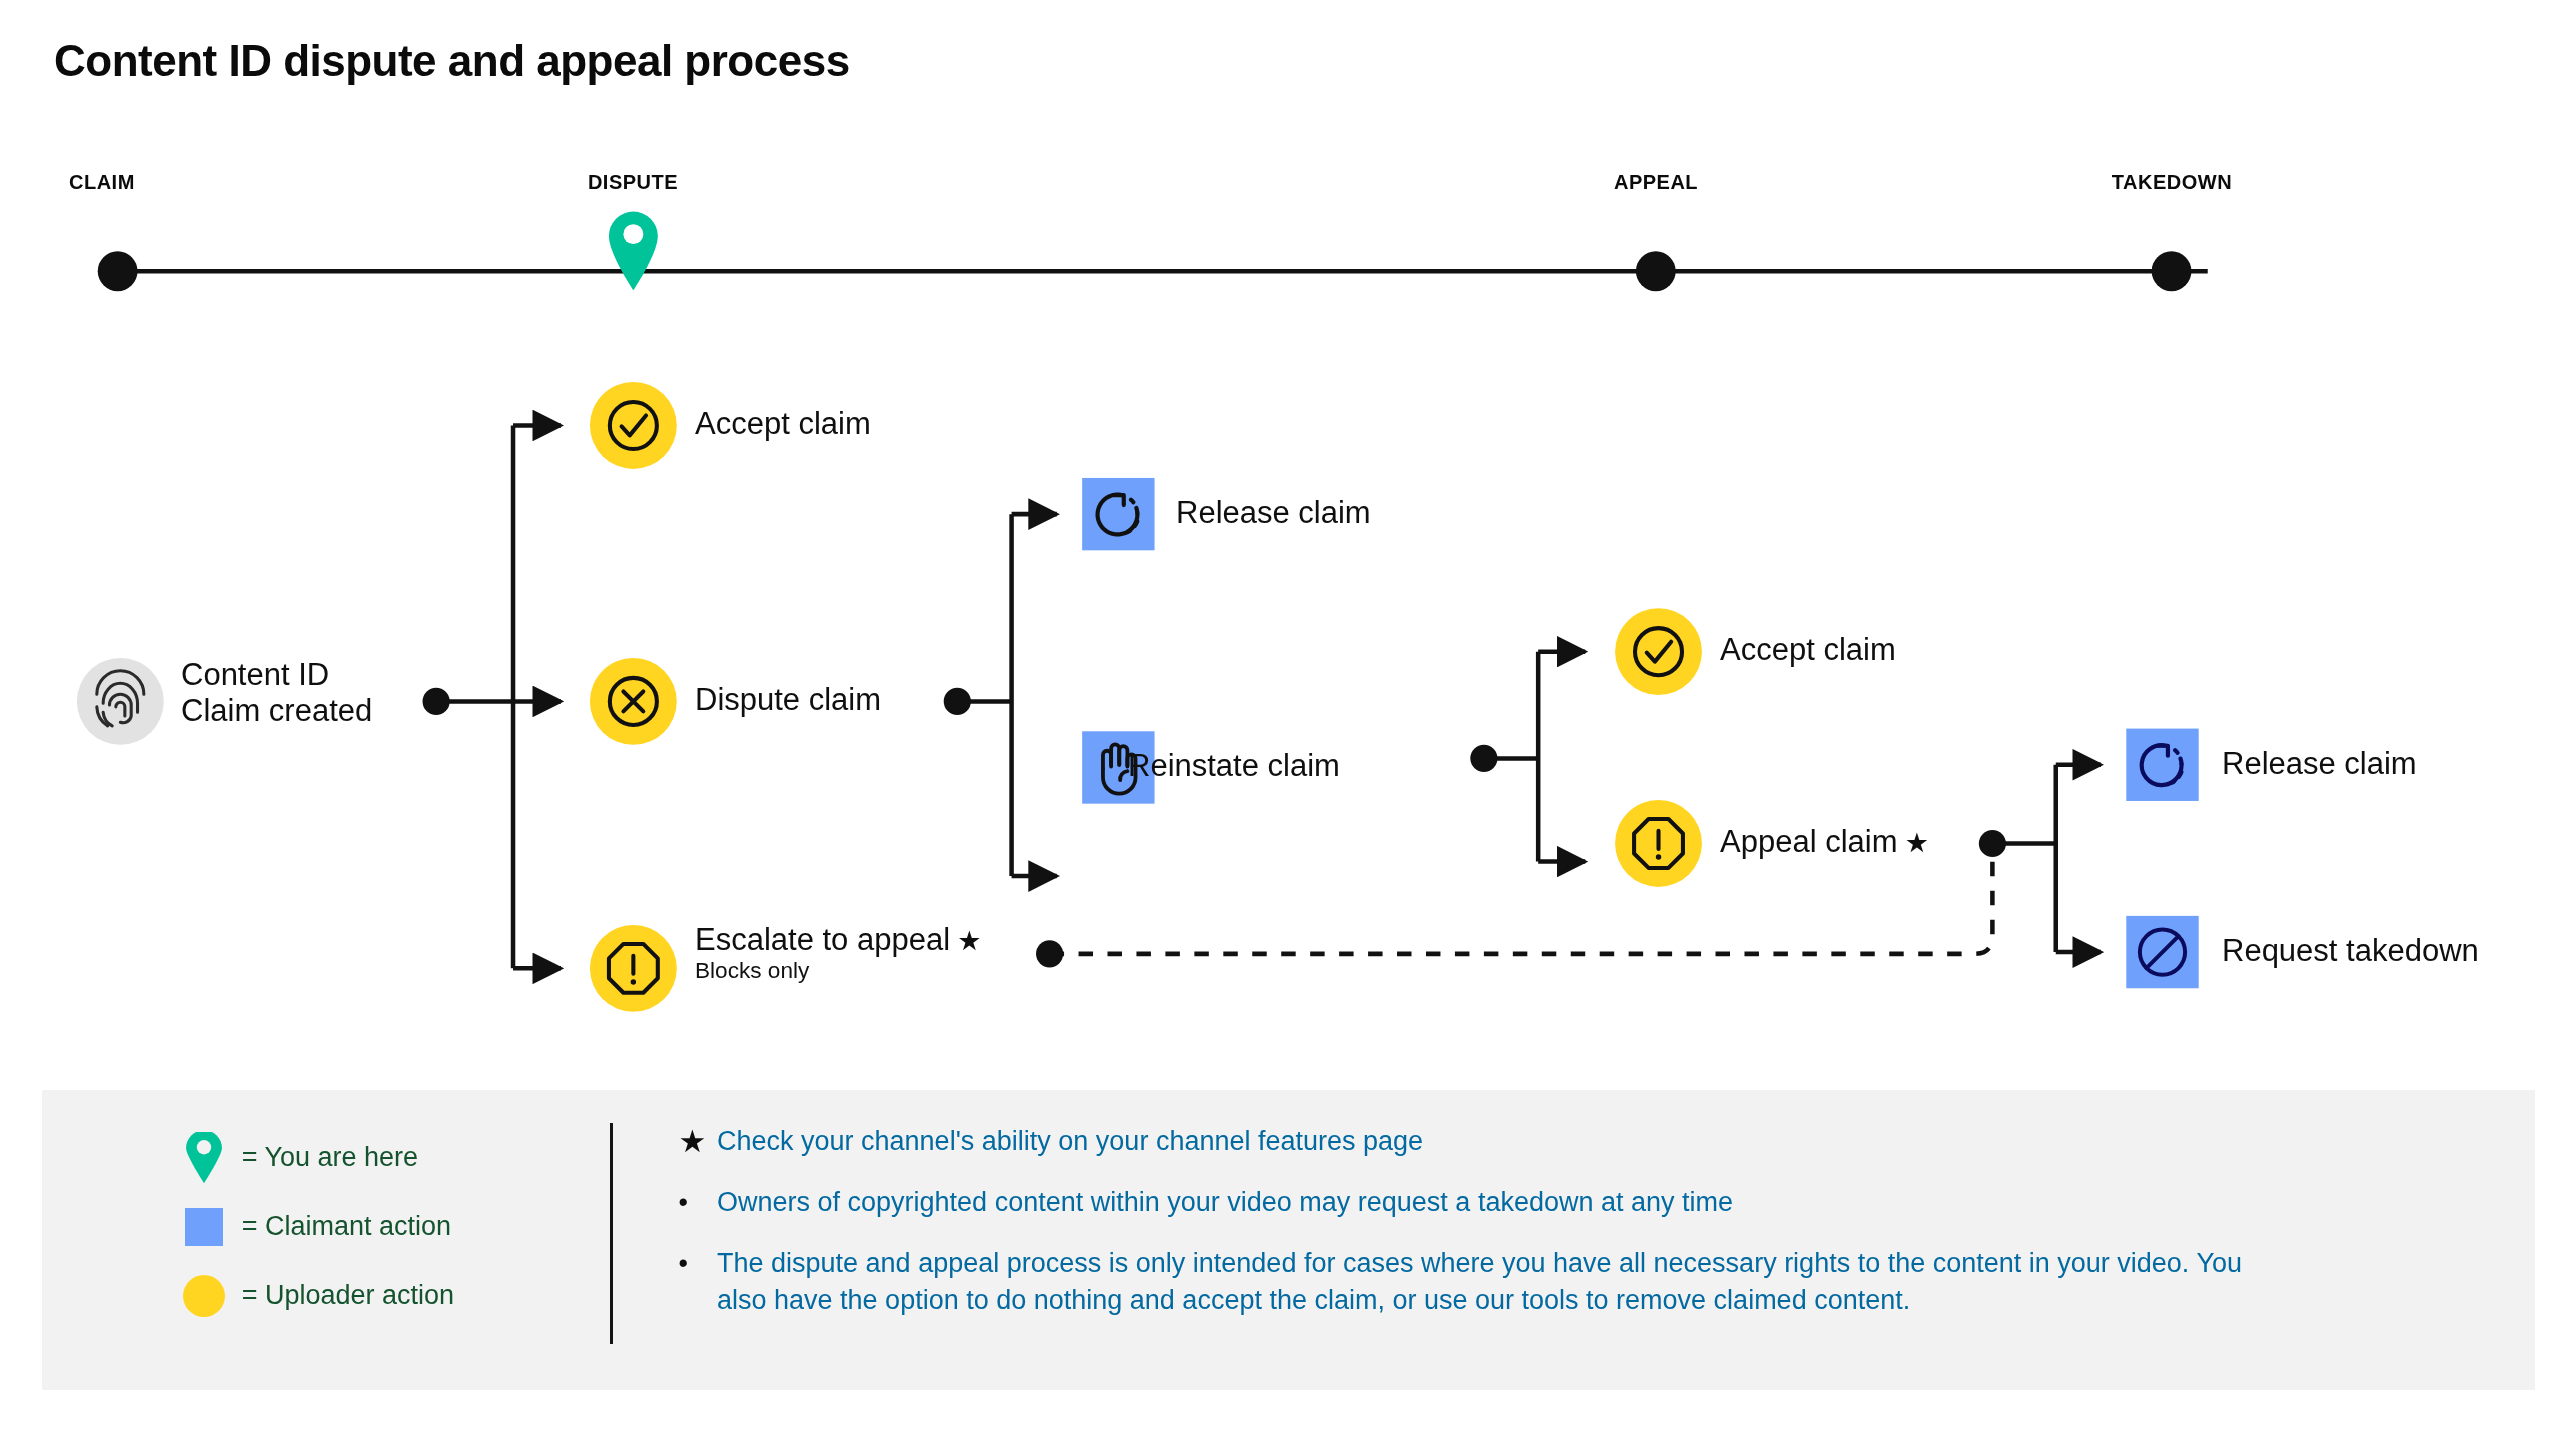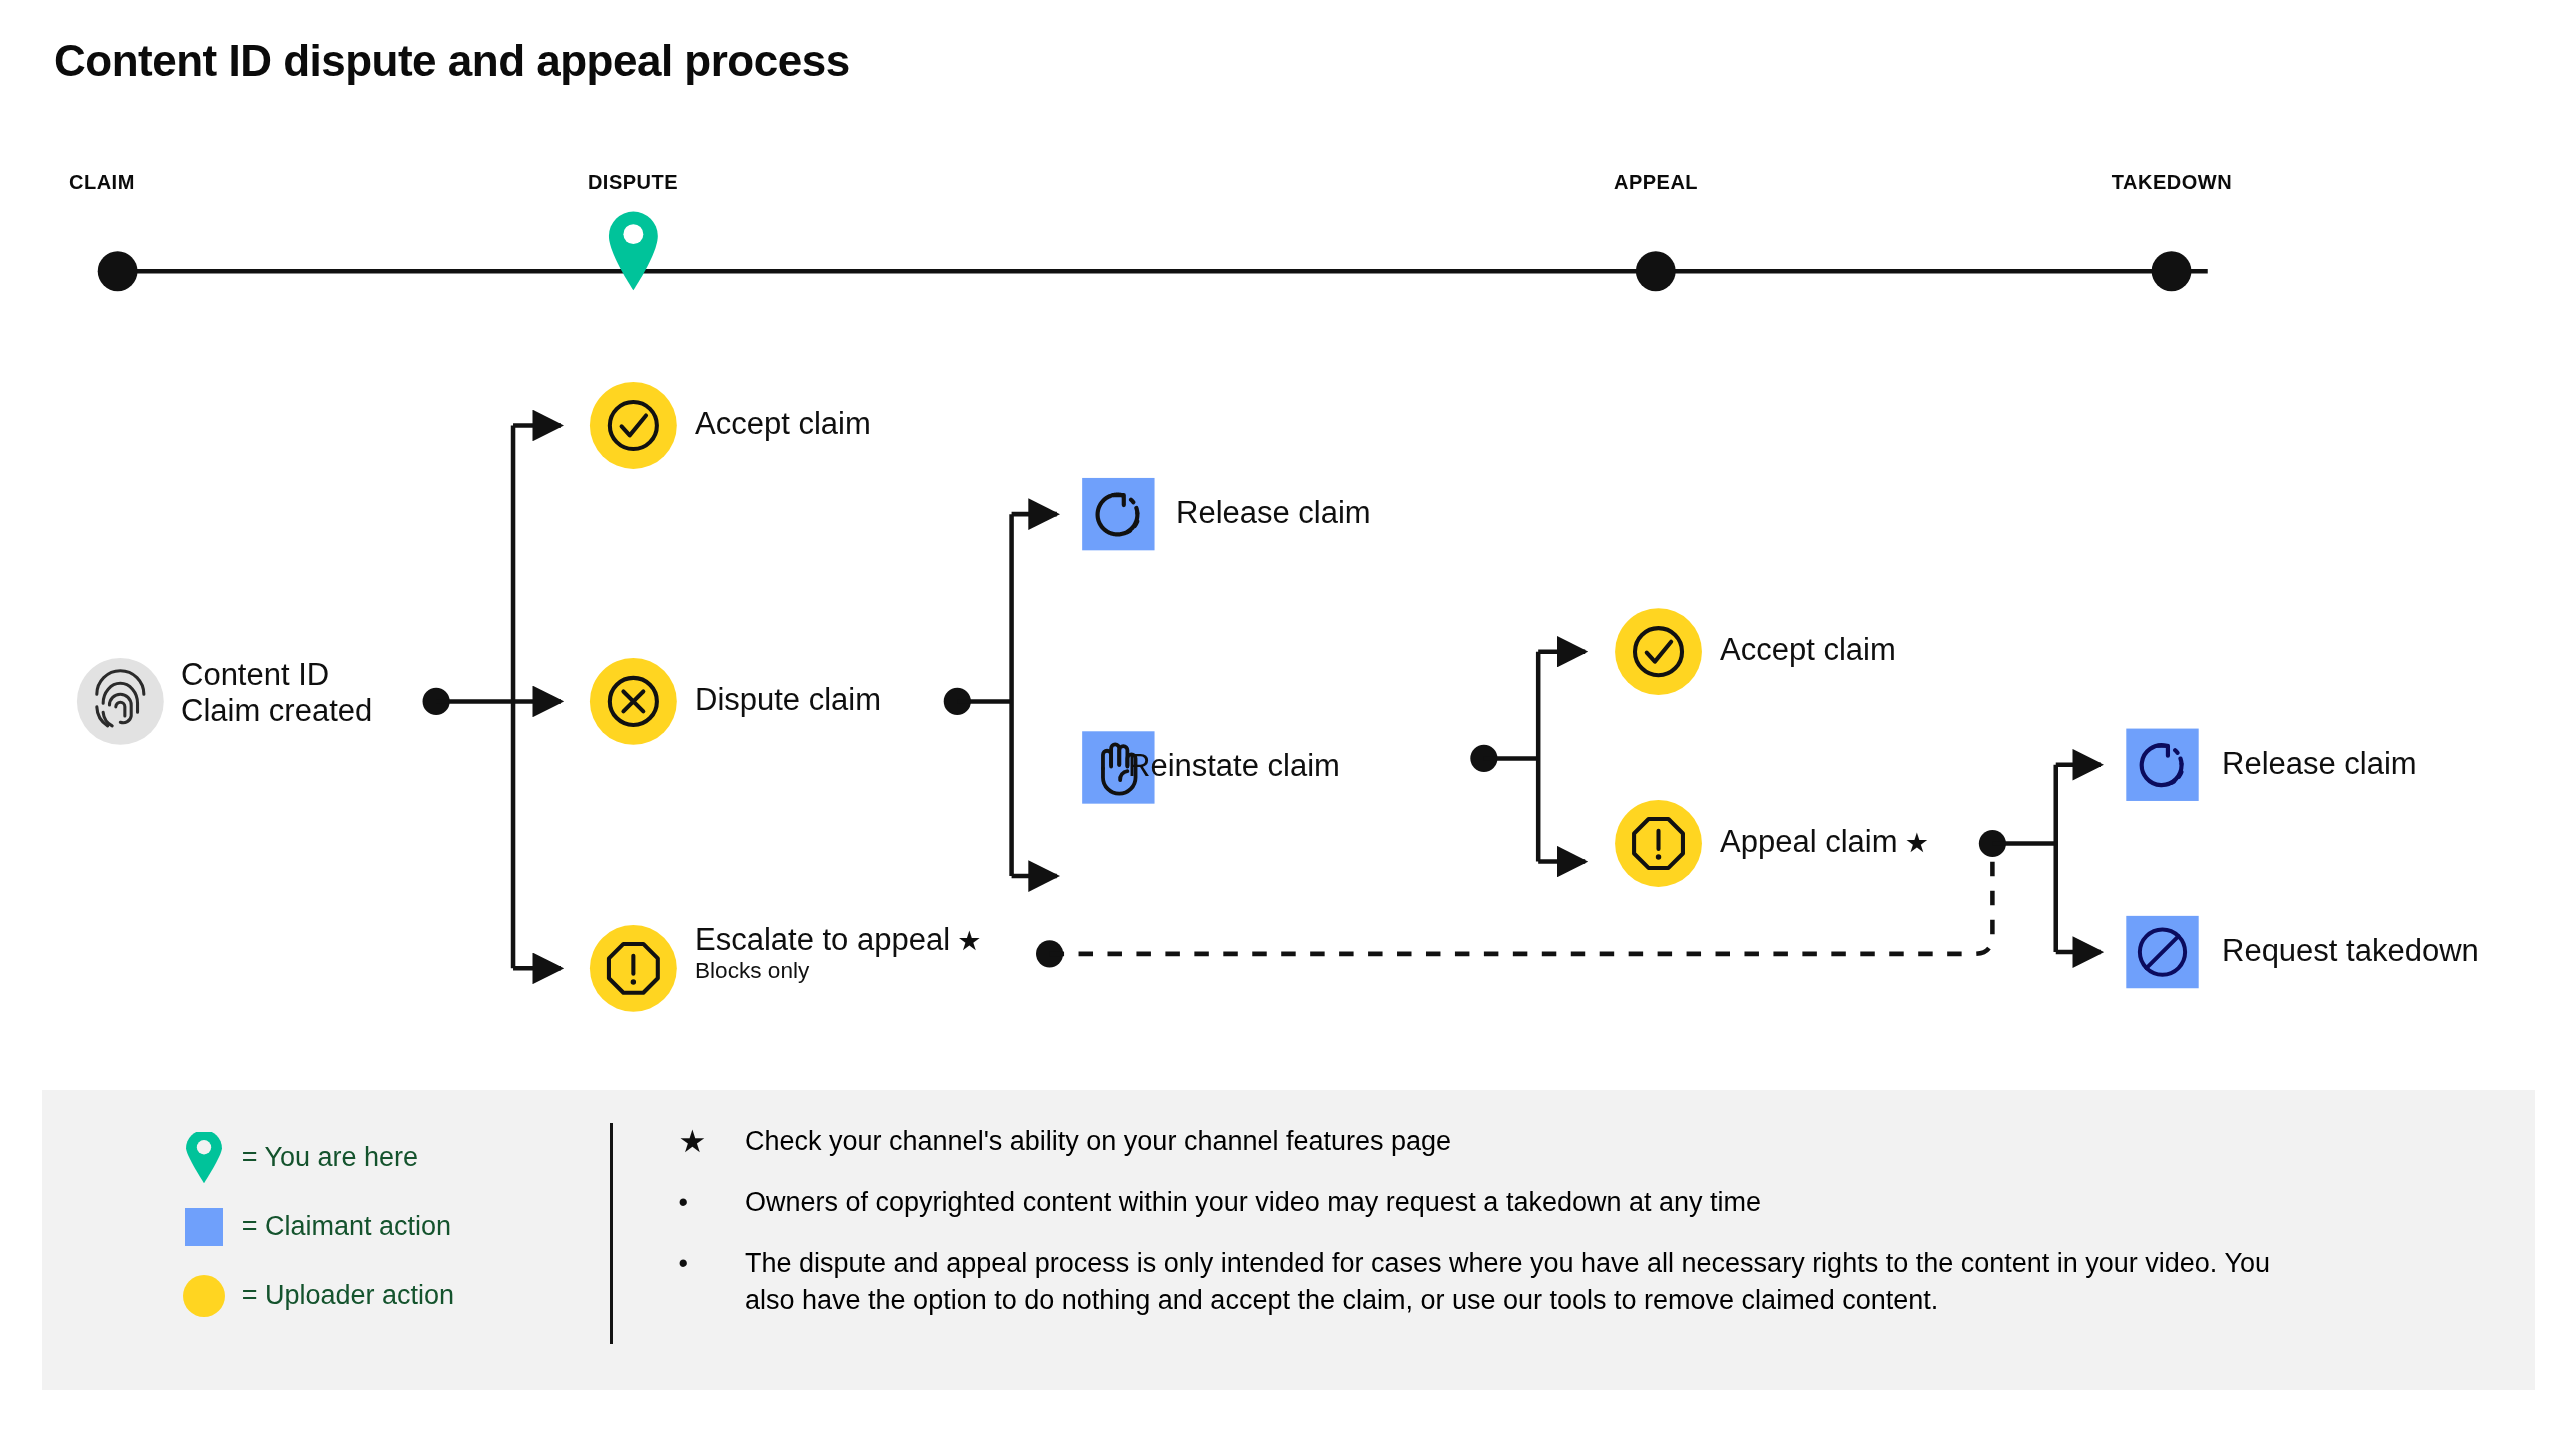--- a/index.html
+++ b/index.html
@@ -121,22 +121,21 @@
     font-size: 27px;
     line-height: 1.35;
     color: #0f0f0f;
     text-align: left;
     padding-left: 3.6px;
   }
   .note-marker.star { font-size: 31px; line-height: 1.2; }
   .note-text {
     font-size: 27px;
     line-height: 1.38;
-    color: #000000;
-    margin-left: 28px;
+    color: #0369a1;
   }
 </style>
 </head>
 <body>
 
 <div id="page-title">Content ID dispute and appeal process</div>
 
 <div id="timeline">
   <div class="tl-label first" style="left:69px;">CLAIM</div>
   <div class="tl-label" style="left:633px;">DISPUTE</div>

